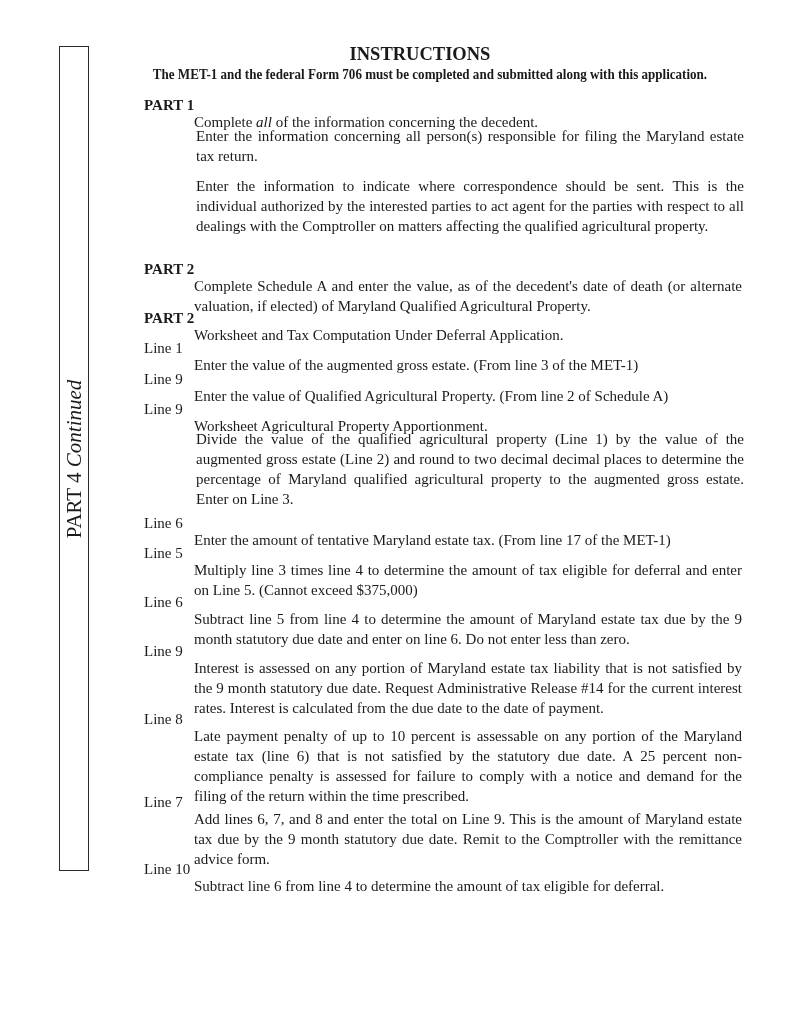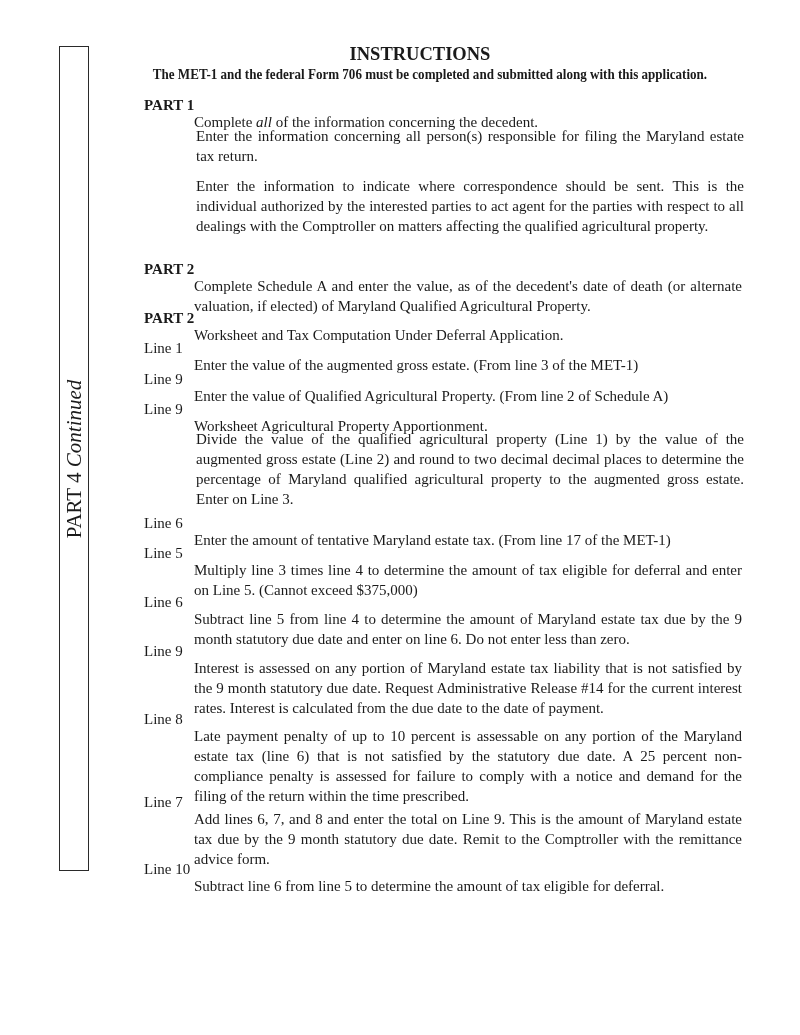--- a/index.html
+++ b/index.html
@@ -92,14 +92,14 @@
 <div class="row" style="top:709px;">
   <div class="lbl">Line 8</div>
   <div class="txt">Late payment penalty of up to 10 percent is assessable on any portion of the Maryland estate tax (line 6) that is not satisfied by the statutory due date. A 25 percent non-compliance penalty is assessed for failure to comply with a notice and demand for the filing of the return within the time prescribed.</div>
 </div>
 <div class="row" style="top:792px;">
   <div class="lbl">Line 7</div>
   <div class="txt">Add lines 6, 7, and 8 and enter the total on Line 9. This is the amount of Maryland estate tax due by the 9 month statutory due date. Remit to the Comptroller with the remittance advice form.</div>
 </div>
 <div class="row" style="top:859px;">
   <div class="lbl">Line 10</div>
-  <div class="txt">Subtract line 6 from line 5 to determine the amount of tax eligible for deferral.</div>
+  <div class="txt">Subtract line 6 from line 4 to determine the amount of tax eligible for deferral.</div>
 </div>
 
 </body></html>

